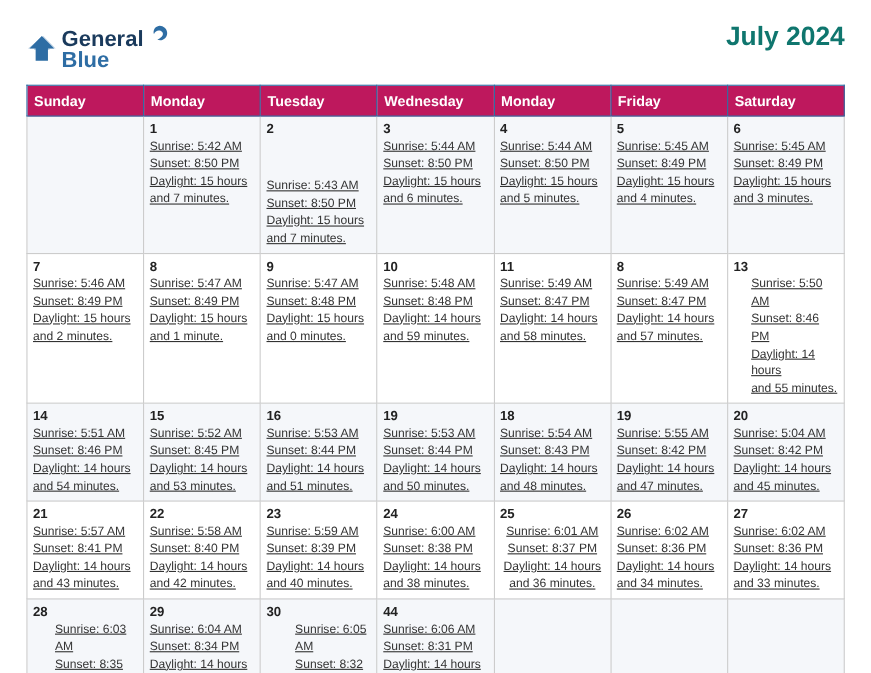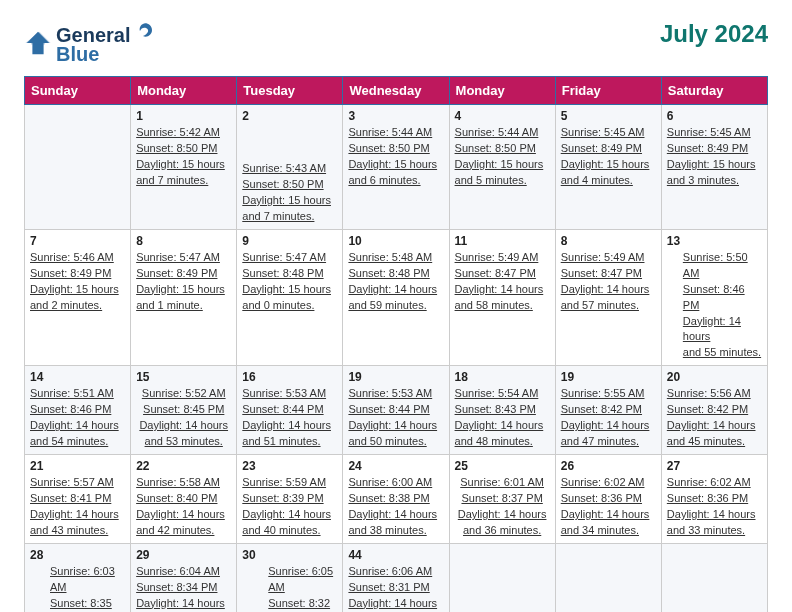--- a/index.html
+++ b/index.html
@@ -218,21 +218,21 @@
       <tr>
         <td>
           <span class="day-num">14</span>
           <div class="day-info" style="white-space: pre-line;">Sunrise: 5:51 AM
 Sunset: 8:46 PM
 Daylight: 14 hours
 and 54 minutes.</div>
         </td>
         <td>
           <span class="day-num">15</span>
-          <div class="day-info" style="white-space: pre-line; text-align: center;">Sunrise: 5:52 AM
+          <div class="day-info" style="white-space: pre-line;">Sunrise: 5:52 AM
 Sunset: 8:45 PM
 Daylight: 14 hours
 and 53 minutes.</div>
         </td>
         <td>
           <span class="day-num">16</span>
           <div class="day-info" style="white-space: pre-line;">Sunrise: 5:53 AM
 Sunset: 8:44 PM
 Daylight: 14 hours
 and 51 minutes.</div>
@@ -253,21 +253,21 @@
         </td>
         <td>
           <span class="day-num">19</span>
           <div class="day-info" style="white-space: pre-line;">Sunrise: 5:55 AM
 Sunset: 8:42 PM
 Daylight: 14 hours
 and 47 minutes.</div>
         </td>
         <td>
           <span class="day-num">20</span>
-          <div class="day-info" style="white-space: pre-line;">Sunrise: 5:56 AM
+          <div class="day-info" style="white-space: pre-line;">Sunrise: 5:04 AM
 Sunset: 8:42 PM
 Daylight: 14 hours
 and 45 minutes.</div>
         </td>
       </tr>
       <tr>
         <td>
           <span class="day-num">21</span>
           <div class="day-info" style="white-space: pre-line;">Sunrise: 5:57 AM
 Sunset: 8:41 PM

